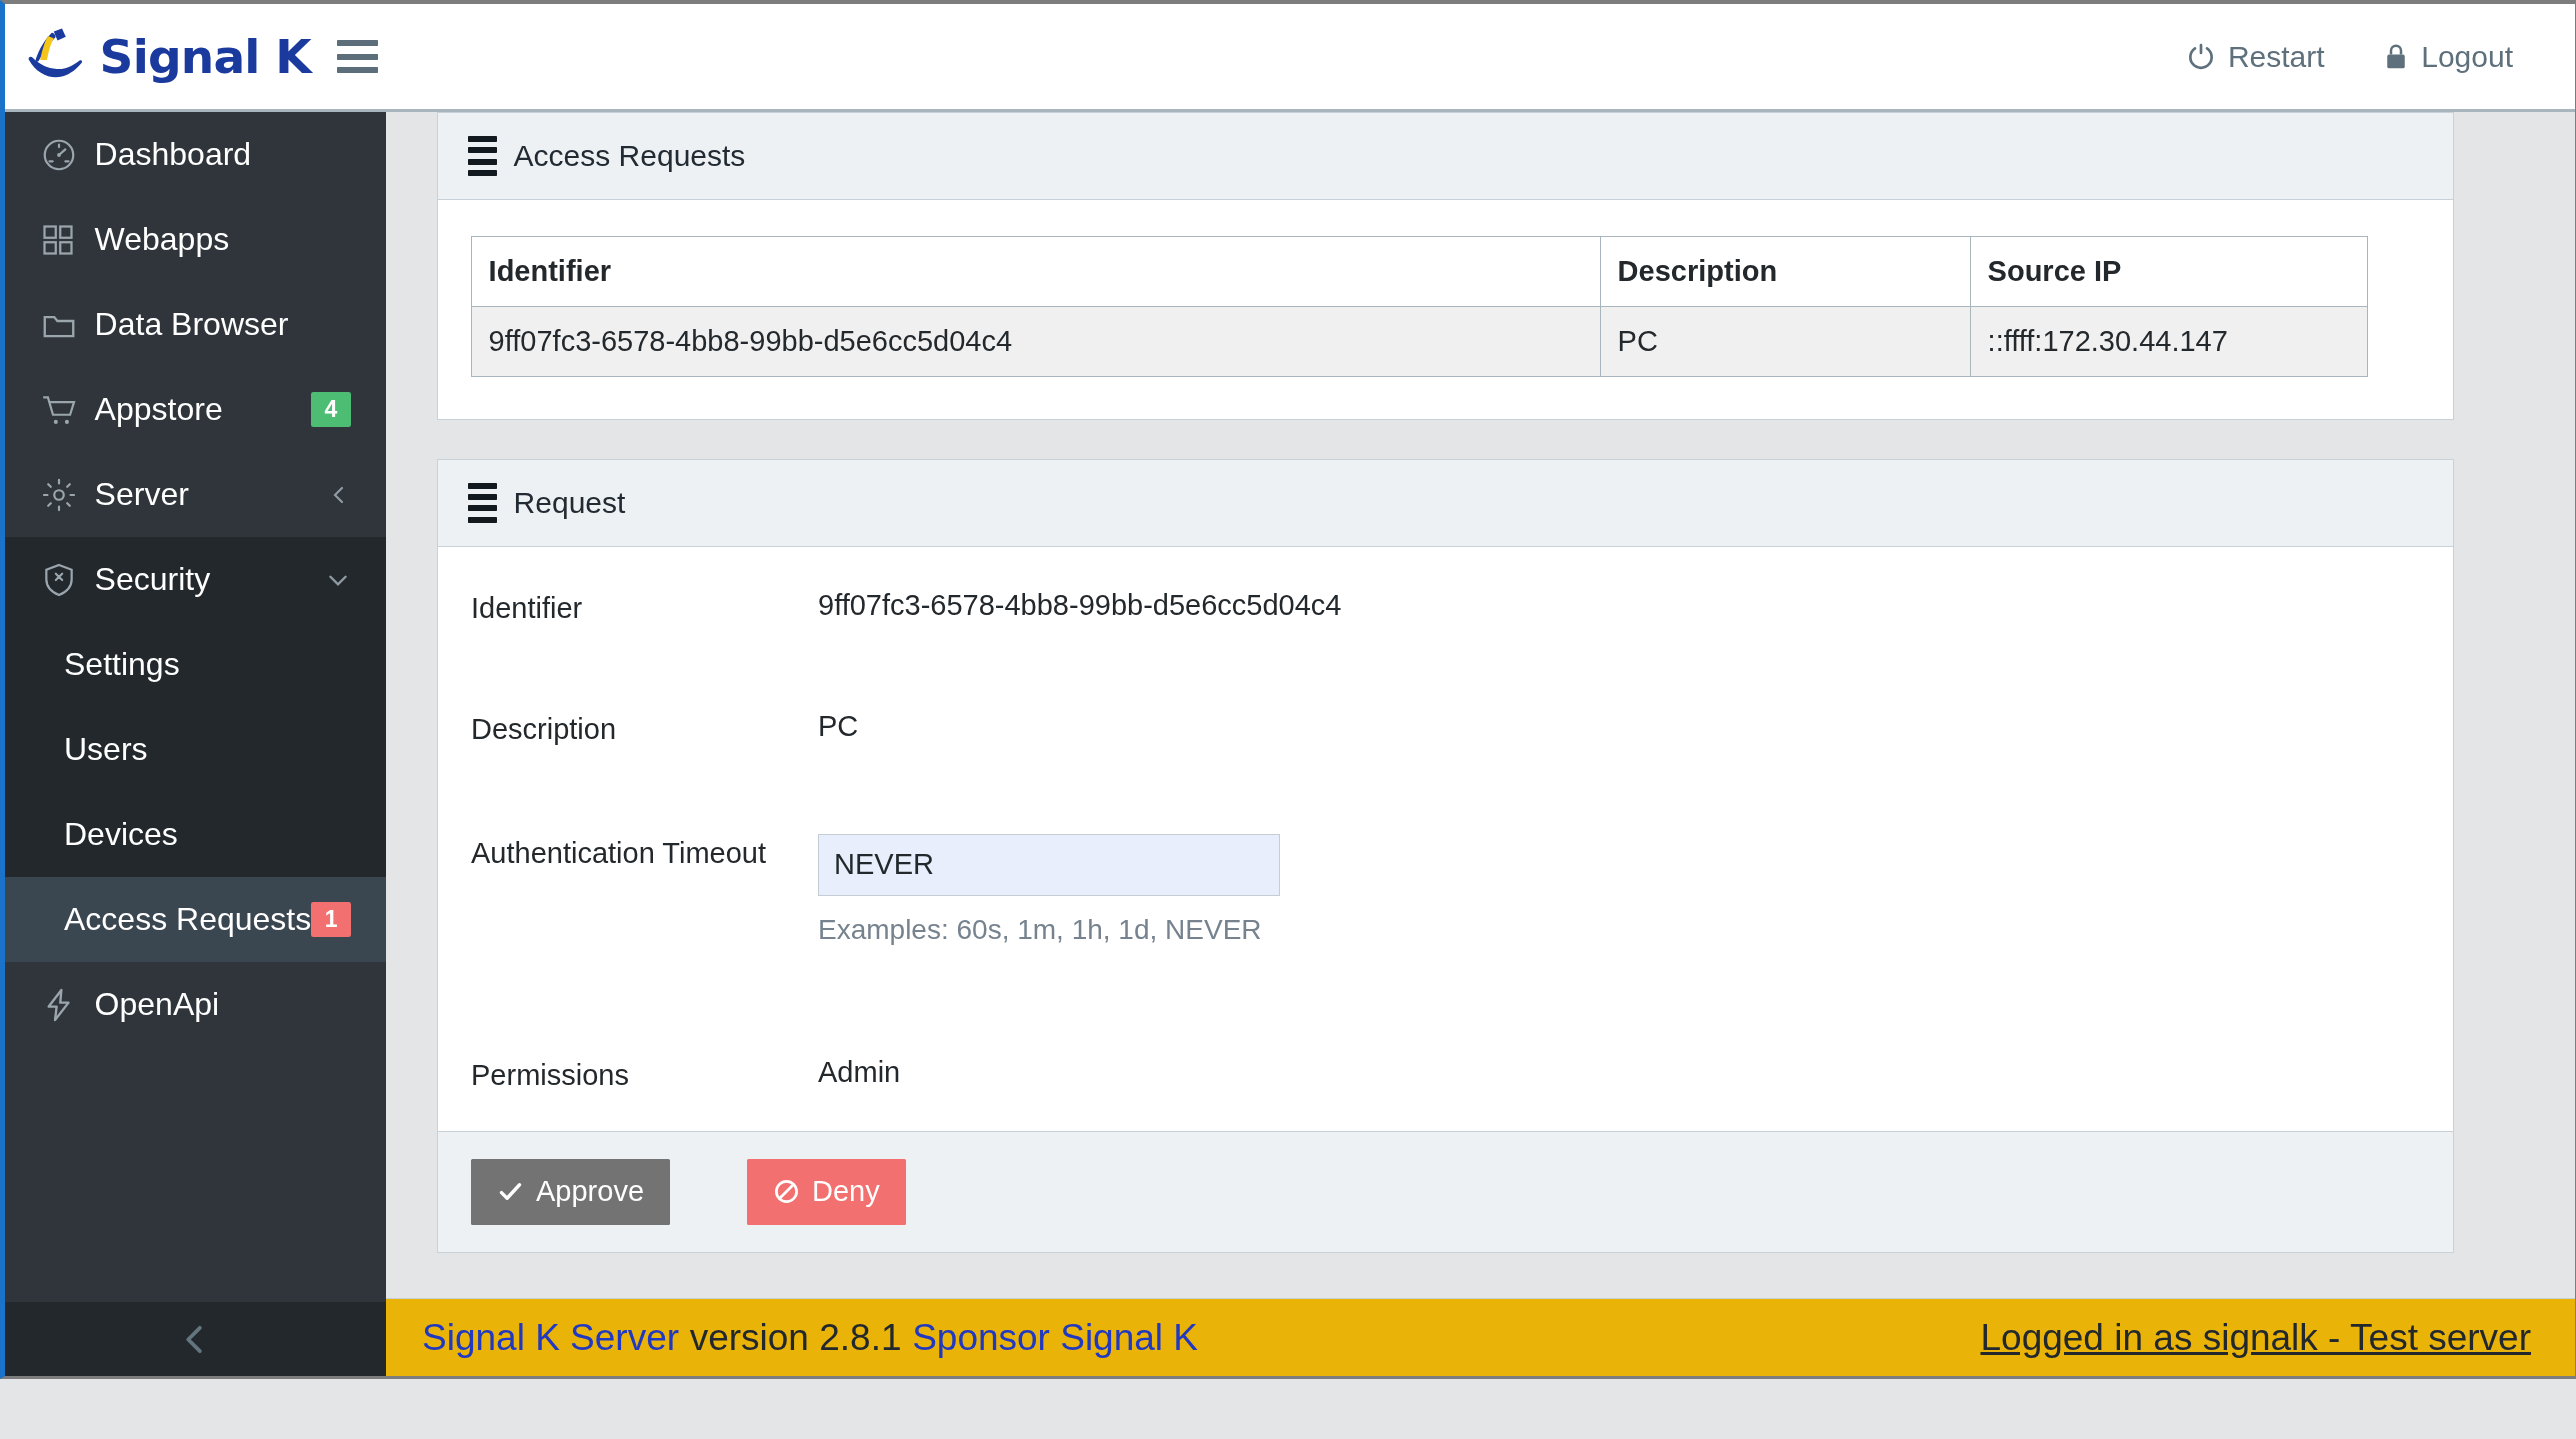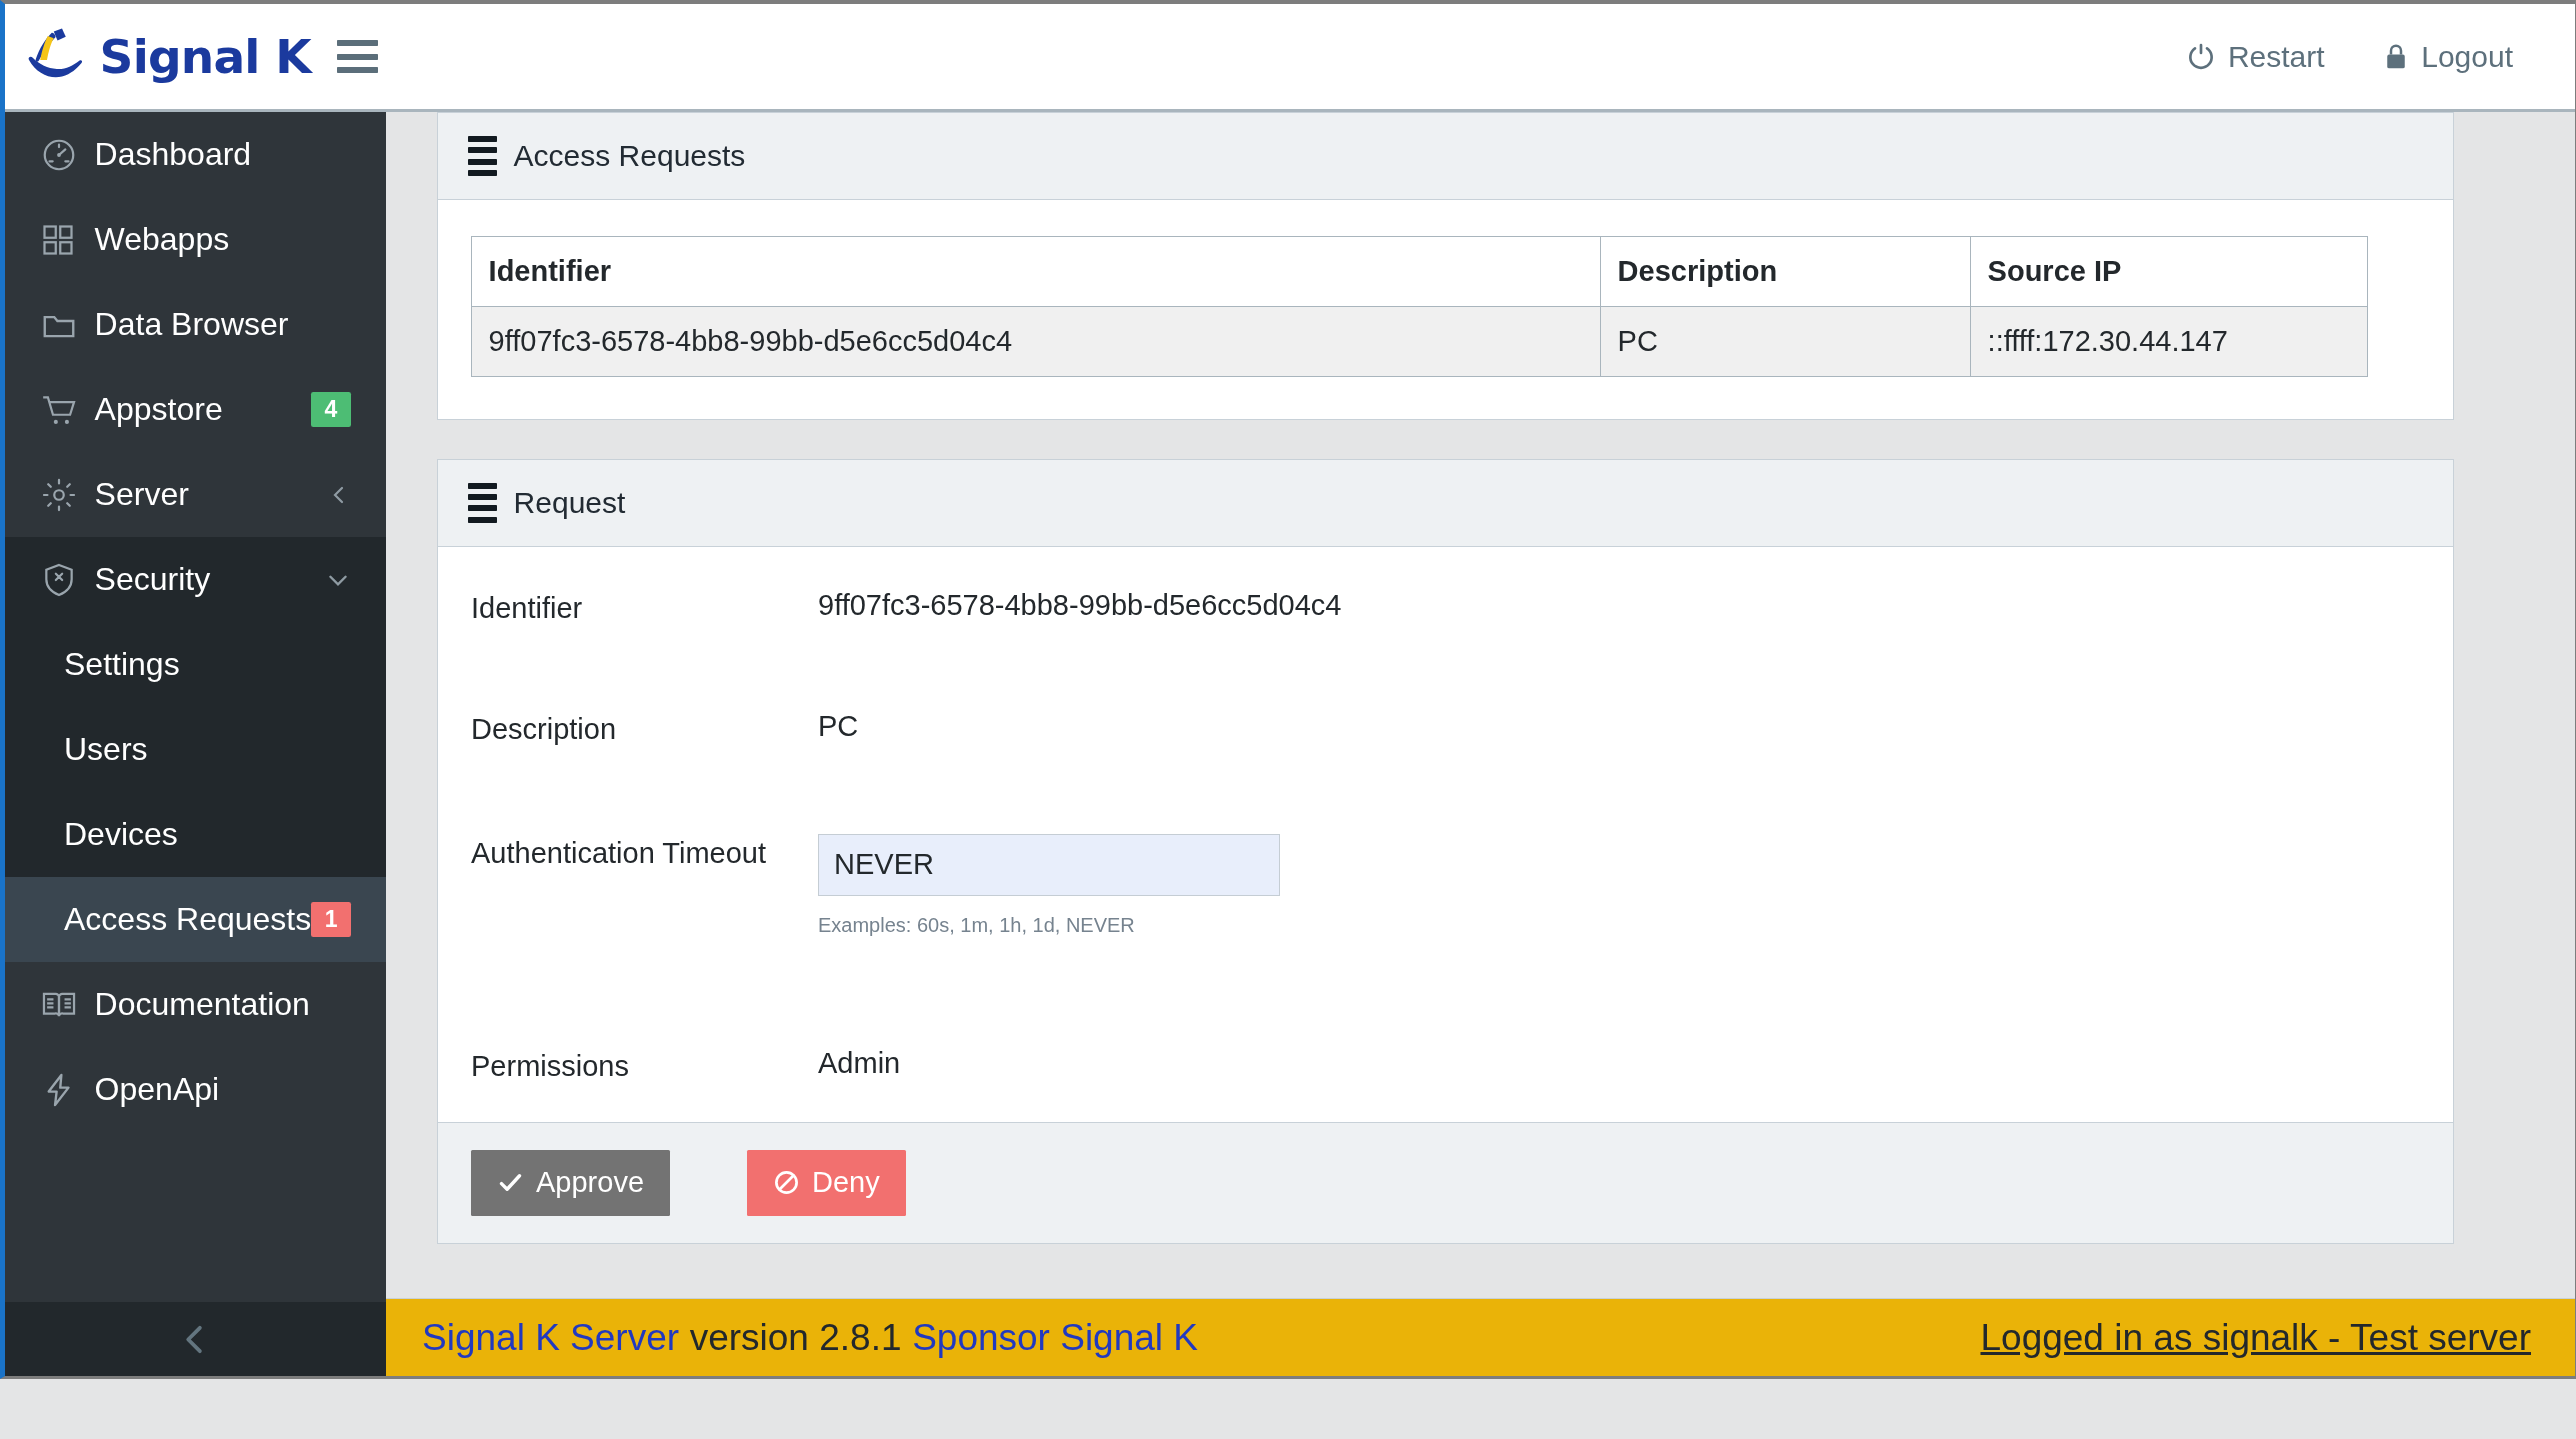--- a/index.html
+++ b/index.html
@@ -154,21 +154,21 @@
   .form-input {
     width: 462px; height: 62px;
     background: #e8eefb;
     border: 1.5px solid #c5cdd4;
     font-size: 29px; color: #23282c;
     padding: 0 15px;
     font-family: "Liberation Sans", sans-serif;
     display: flex; align-items: center;
   }
   .form-help {
-    font-size: 20px; color: #76838f; margin-top: 18px;
+    font-size: 28px; color: #76838f; margin-top: 18px;
   }
   .card-footer {
     background: #eef1f3;
     border-top: 1.5px solid #c8d1d8;
     padding: 27px 33px;
     display: flex; align-items: center; gap: 77px;
   }
   .btn {
     display: inline-flex; align-items: center; gap: 12px;
     border: none; color: #ffffff;
@@ -326,30 +326,20 @@
           </div>
           <div class="nav-item child">
             <span class="nav-label">Devices</span>
           </div>
           <div class="nav-item child active">
             <span class="nav-label">Access Requests</span>
             <span class="badge danger">1</span>
           </div>
         </div>
 
-        <div class="nav-item">
-          <span class="ico">
-            <svg width="38" height="38" viewBox="0 0 24 24" fill="none" stroke="#9aa5ad" stroke-width="1.4">
-              <path d="M2.5 5 h7 a2 2 0 0 1 2.5 2 v12 a2 2 0 0 0 -2.5 -1.6 h-7 Z"></path>
-              <path d="M21.5 5 h-7 a2 2 0 0 0 -2.5 2 v12 a2 2 0 0 1 2.5 -1.6 h7 Z"></path>
-              <path d="M4.5 8.5 h4 M4.5 11 h4 M4.5 13.5 h4 M15.5 8.5 h4 M15.5 11 h4 M15.5 13.5 h4"></path>
-            </svg>
-          </span>
-          <span class="nav-label">Documentation</span>
-        </div>
 
         <div class="nav-item">
           <span class="ico">
             <svg width="38" height="38" viewBox="0 0 24 24" fill="none" stroke="#9aa5ad" stroke-width="1.5" stroke-linejoin="round">
               <path d="M13.5 2.5 L5.5 13 h5 l-1 8.5 L18 10.5 h-5.2 Z"></path>
             </svg>
           </span>
           <span class="nav-label">OpenApi</span>
         </div>
       </div>

